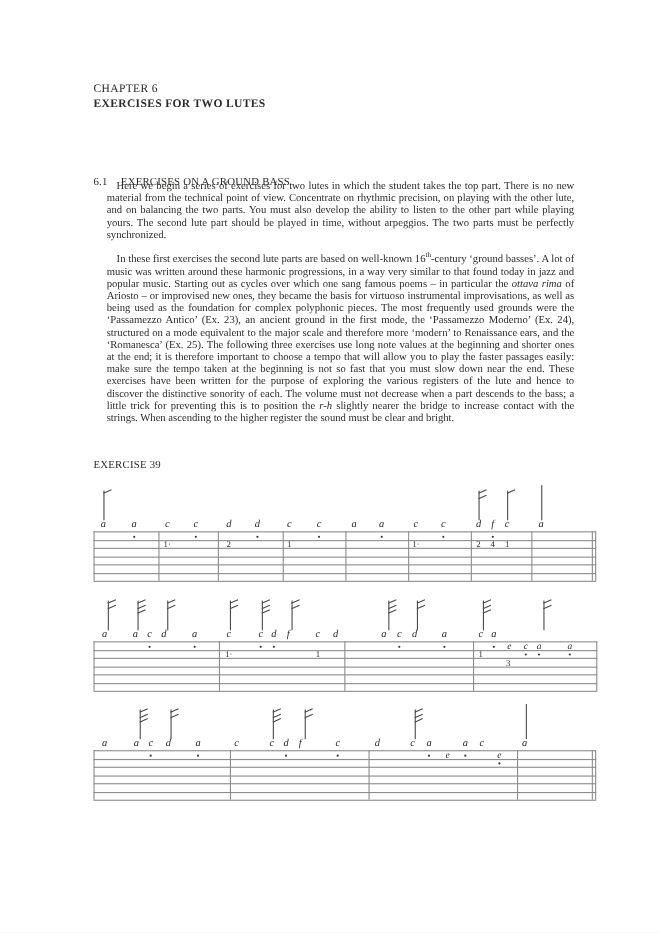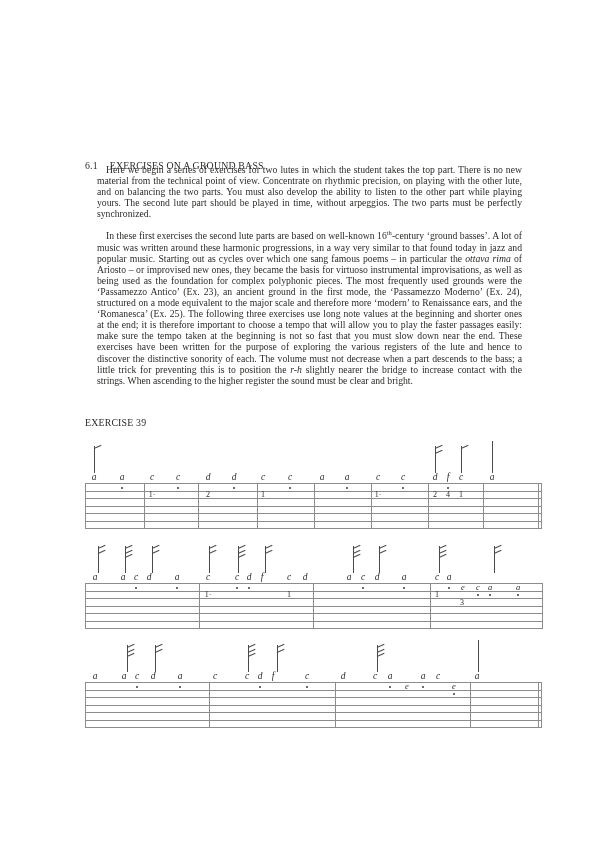--- a/index.html
+++ b/index.html
@@ -25,20 +25,24 @@
   .ndot{position:absolute;width:2px;height:2px;border-radius:50%;background:#3a3a3a;transform:translateX(-50%);}
   .tnum{position:absolute;font-size:8px;line-height:8px;color:#2d2b29;transform:translateX(-50%);white-space:nowrap;}
   .flag{position:absolute;width:11px;height:32px;}
   .flag .stem{position:absolute;left:1px;width:1px;background:#4a4a4a;}
   .flag .pen{position:absolute;left:1px;width:8px;height:1px;background:#4a4a4a;transform-origin:left center;transform:rotate(-24deg);}
 </style>
 </head>
 <body>
 
 <div class="page">
+  <div class="chapter">
+    <span class="num">CHAPTER 6</span>
+    <span class="ttl">EXERCISES FOR TWO LUTES</span>
+  </div>
 
   <div class="section-heading">
     <span>6.1</span><span class="sp"></span><span>EXERCISES ON A GROUND BASS</span>
   </div>
 
   <div id="paragraphs">
       <p><span>Here we begin a series of exercises for two lutes in which the student takes the top part. There is no new material from the technical point of view. Concentrate on rhythmic precision, on playing with the other lute, and on balancing the two parts. You must also develop the ability to listen to the other part while playing yours. The second lute part should be played in time, without arpeggios. The two parts must be perfectly synchronized.</span></p>
       <p><span>In these first exercises the second lute parts are based on well-known 16</span><sup>th</sup><span>-century ‘ground basses’. A lot of music was written around these harmonic progressions, in a way very similar to that found today in jazz and popular music. Starting out as cycles over which one sang famous poems – in particular the </span><i>ottava rima</i><span> of Ariosto – or improvised new ones, they became the basis for virtuoso instrumental improvisations, as well as being used as the foundation for complex polyphonic pieces. The most frequently used grounds were the ‘Passamezzo Antico’ (Ex. 23), an ancient ground in the first mode, the ‘Passamezzo Moderno’ (Ex. 24), structured on a mode equivalent to the major scale and therefore more ‘modern’ to Renaissance ears, and the ‘Romanesca’ (Ex. 25). The following three exercises use long note values at the beginning and shorter ones at the end; it is therefore important to choose a tempo that will allow you to play the faster passages easily: make sure the tempo taken at the beginning is not so fast that you must slow down near the end. These exercises have been written for the purpose of exploring the various registers of the lute and hence to discover the distinctive sonority of each. The volume must not decrease when a part descends to the bass; a little trick for preventing this is to position the </span><i>r-h</i><span> slightly nearer the bridge to increase contact with the strings. When ascending to the higher register the sound must be clear and bright.</span></p>
     </div>
 

